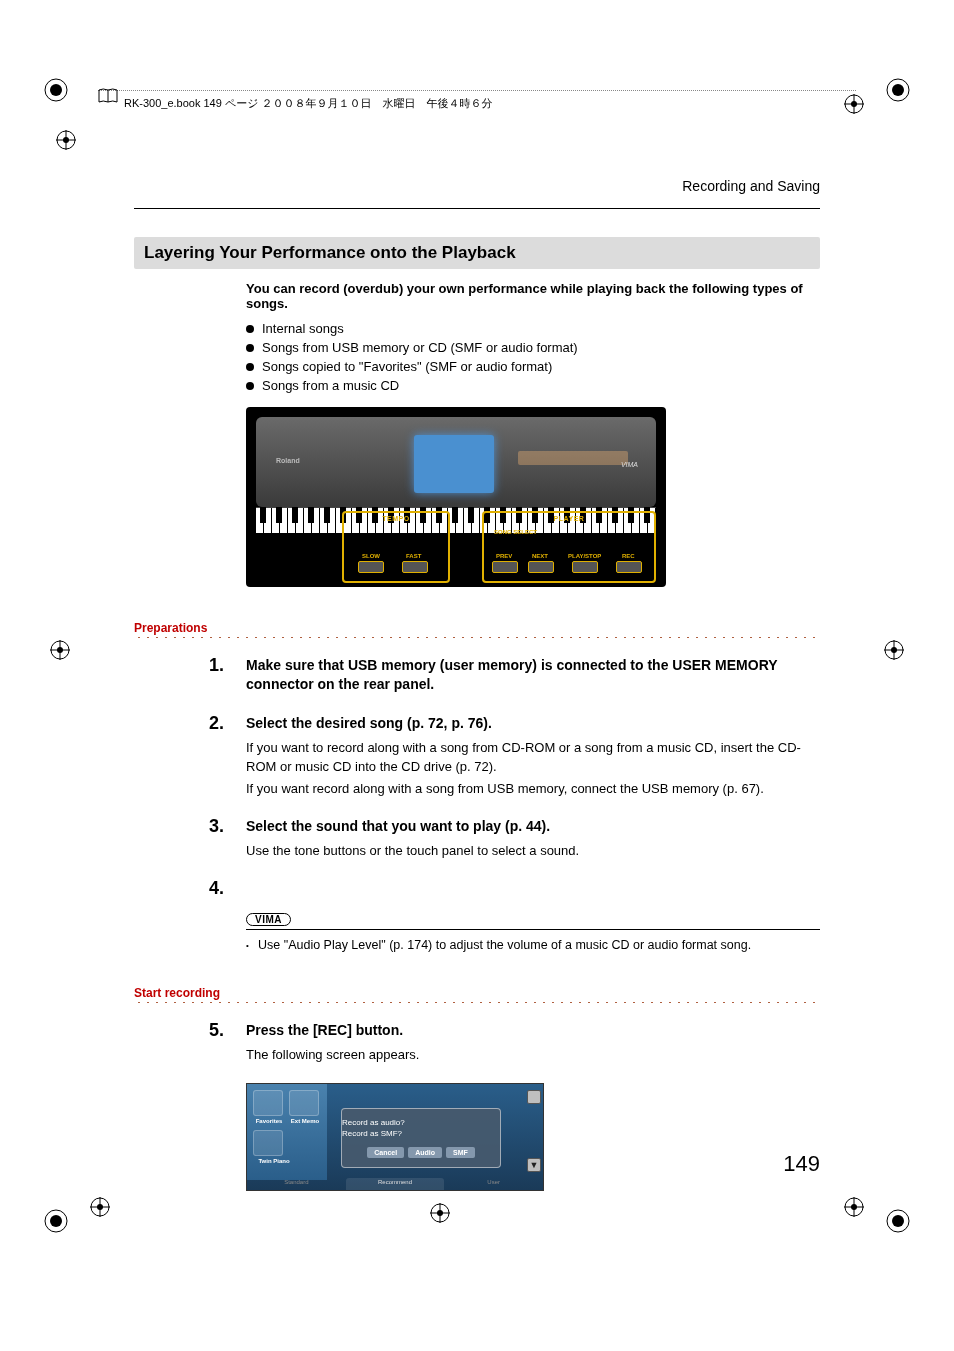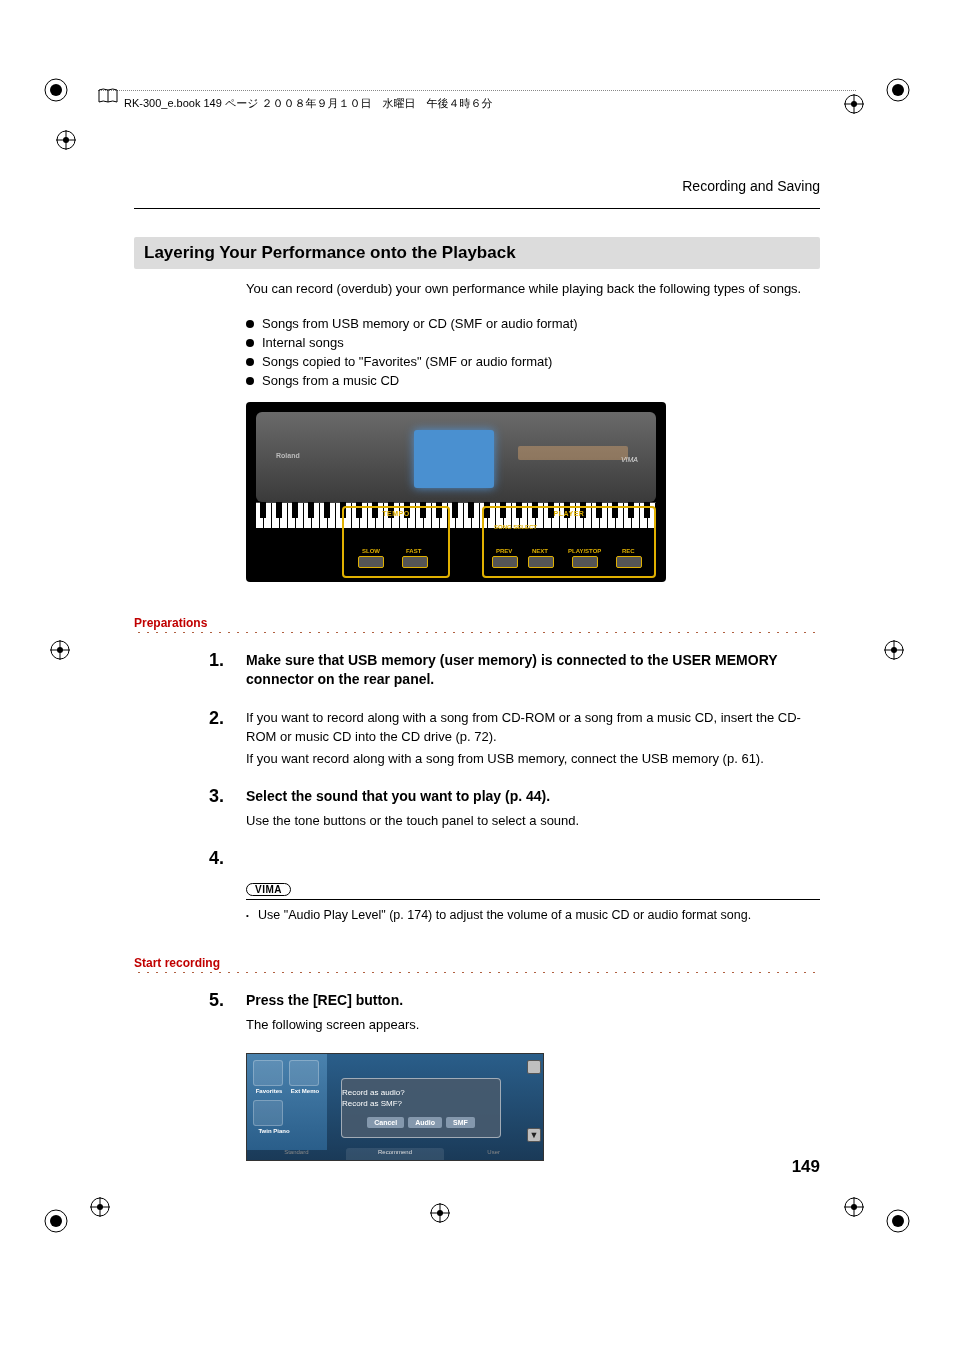--- a/index.html
+++ b/index.html
@@ -8,21 +8,21 @@
   .crop-mark { position: absolute; }
   .crop-mark svg { display: block; }
   .header-line { position: absolute; left: 98px; right: 98px; top: 90px; border-top: 1px dotted #888; }
   .header-text { position: absolute; top: 96px; left: 124px; font-size: 11px; color: #000; }
   .header-icon { position: absolute; top: 88px; left: 98px; }
   .content { position: absolute; top: 178px; left: 134px; right: 134px; }
   .section-label { text-align: right; font-size: 14px; margin-bottom: 14px; }
   .title-bar { background: #dcdcdc; padding: 6px 10px; font-weight: bold; font-size: 17px; border-radius: 2px; }
   .hr { border: none; border-top: 1px solid #000; margin-bottom: 28px; }
   .intro-block { margin-left: 112px; margin-top: 12px; }
-  .intro-text { font-size: 13px; margin-bottom: 20px; }
+  .intro-text { font-size: 13px; margin-bottom: 10px; font-weight: bold; }
   .bullet-list { list-style: none; }
   .bullet-list li { font-size: 13px; margin-bottom: 4px; position: relative; padding-left: 16px; }
   .bullet-list li::before { content: ""; position: absolute; left: 0; top: 4px; width: 8px; height: 8px; background: #000; border-radius: 50%; }
   .keyboard-img { margin: 14px 0 0 112px; width: 420px; height: 180px; background: #000; border-radius: 4px; position: relative; }
   .keyboard-inner-top { position: absolute; top: 10px; left: 10px; right: 10px; height: 90px; background: linear-gradient(#6a6a6a,#3a3a3a); border-radius: 6px; }
   .kb-screen { position: absolute; top: 18px; left: 158px; width: 80px; height: 58px; background: #4a90d0; border-radius: 3px; box-shadow: 0 0 10px rgba(80,150,220,.9); }
   .kb-logo { position: absolute; left: 20px; top: 40px; color: #bbb; font-size: 7px; font-weight: bold; }
   .kb-vima { position: absolute; right: 18px; top: 44px; color: #ddd; font-size: 7px; font-style: italic; }
   .kb-leds { position: absolute; top: 34px; left: 262px; width: 110px; height: 14px; background: rgba(255,190,120,.35); border-radius: 2px; }
   .kb-hilite-l { position: absolute; top: 104px; left: 96px; width: 108px; height: 72px; border: 2px solid #e0b000; border-radius: 4px; }
@@ -49,21 +49,21 @@
   .screen-icon { position: absolute; width: 30px; height: 26px; background: rgba(255,255,255,.12); border: 1px solid rgba(255,255,255,.25); border-radius: 3px; }
   .screen-icon-label { position: absolute; color: #fff; font-size: 6px; font-weight: bold; text-align: center; width: 40px; }
   .screen-dialog { position: absolute; left: 94px; top: 24px; width: 160px; height: 60px; background: rgba(70,90,110,.95); border: 1px solid rgba(255,255,255,.5); border-radius: 4px; }
   .dialog-text { color: #fff; font-size: 8px; margin-top: 8px; line-height: 1.4; }
   .dialog-btns { display:flex; justify-content:center; gap:4px; margin-top:8px; }
   .dialog-btn { background: rgba(140,160,180,.9); color:#fff; font-size:7px; padding:2px 7px; border-radius:2px; font-weight: bold; }
   .screen-side-btn { position: absolute; right: 2px; width: 14px; height: 14px; background: #bfbfbf; border: 1px solid #555; border-radius: 2px; display:flex; align-items:center; justify-content:center; color:#222; font-size:9px; }
   .screen-bottom-tabs { position: absolute; bottom: 0; left: 0; right: 0; height: 12px; display:flex; }
   .tab { flex:1; text-align:center; font-size:6px; color:#888; padding-top:1px; }
   .tab.active { color:#ddd; background: rgba(255,255,255,.1); border-top-left-radius:3px; border-top-right-radius:3px; }
-  .page-number { position: absolute; right: 134px; bottom: 174px; font-weight: bold; font-size: 17px; }
+  .page-number { position: absolute; right: 134px; bottom: 174px; font-weight: normal; font-size: 22px; }
 </style>
 </head>
 <body>
 
 <div class="page">
 
   <div class="crop-mark" style="top:78px;left:44px">
       <svg width="24" height="24">
         <circle cx="12" cy="12" r="11" fill="none" stroke="#000"></circle>
         <circle cx="12" cy="12" r="6" fill="#000"></circle>
@@ -153,22 +153,22 @@
 
   <div class="content">
     <div class="section-label">Recording and Saving</div>
     <hr class="hr">
 
     <div class="title-bar">Layering Your Performance onto the Playback</div>
 
     <div class="intro-block">
       <p class="intro-text">You can record (overdub) your own performance while playing back the following types of songs.</p>
       <ul class="bullet-list">
+        <li>Internal songs</li>
         <li>Songs from USB memory or CD (SMF or audio format)</li>
-        <li>Internal songs</li>
         <li>Songs copied to "Favorites" (SMF or audio format)</li>
         <li>Songs from a music CD</li>
       </ul>
     </div>
 
     <div class="keyboard-img">
       <div class="keyboard-inner-top">
         <div class="kb-logo">Roland</div>
         <div class="kb-screen"></div>
         <div class="kb-leds"></div>
@@ -203,22 +203,23 @@
     <div class="step">
       <div class="step-num">1.</div>
       <div class="step-body">
         <p class="step-title">Make sure that USB memory (user memory) is connected to the USER MEMORY connector on the rear panel.</p>
       </div>
     </div>
 
     <div class="step">
       <div class="step-num">2.</div>
       <div class="step-body">
+        <p class="step-title">Select the desired song (p. 72, p. 76).</p>
         <p class="step-desc">If you want to record along with a song from CD-ROM or a song from a music CD, insert the CD-ROM or music CD into the CD drive (p. 72).</p>
-        <p class="step-desc">If you want record along with a song from USB memory, connect the USB memory (p. 61).</p>
+        <p class="step-desc">If you want record along with a song from USB memory, connect the USB memory (p. 67).</p>
       </div>
     </div>
 
     <div class="step">
       <div class="step-num">3.</div>
       <div class="step-body">
         <p class="step-title">Select the sound that you want to play (p. 44).</p>
         <p class="step-desc">Use the tone buttons or the touch panel to select a sound.</p>
       </div>
     </div>

